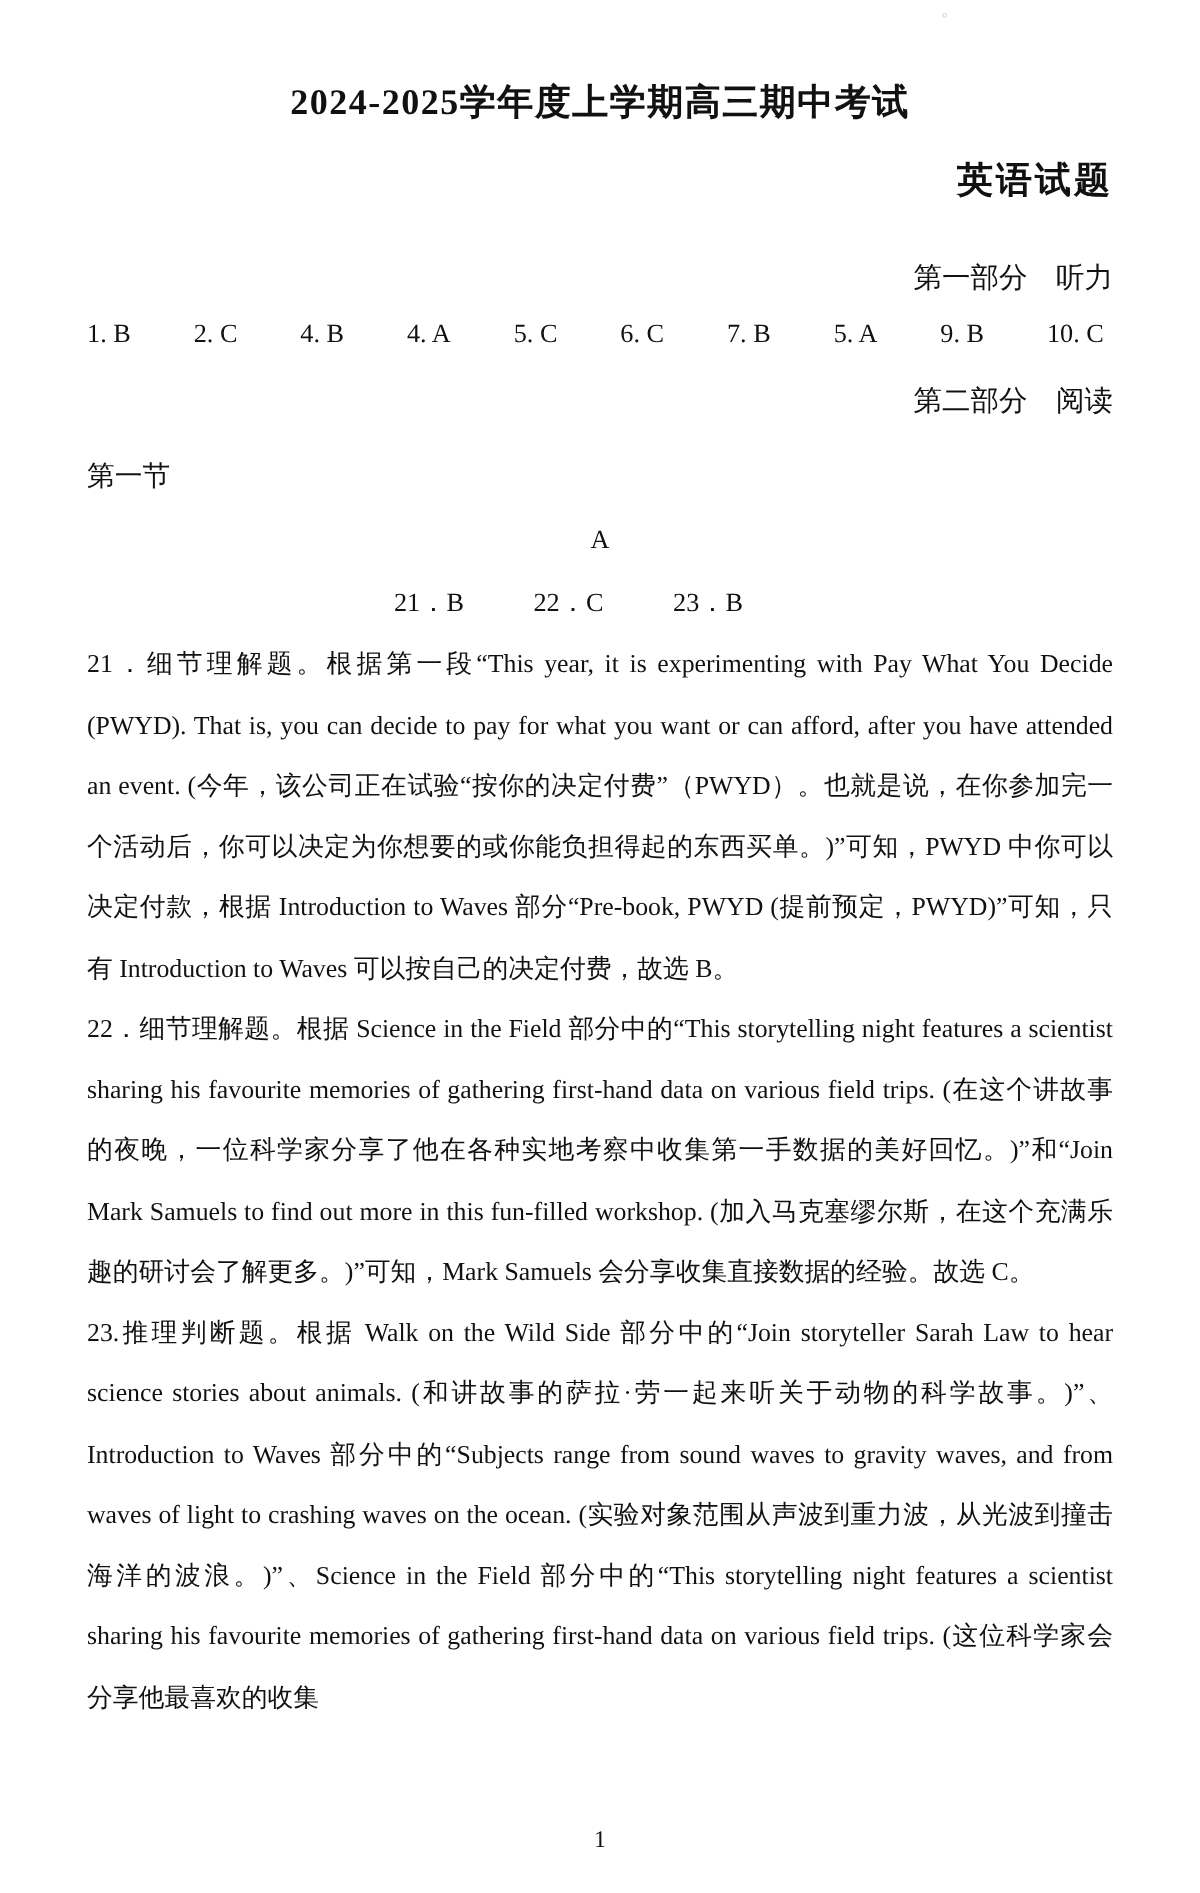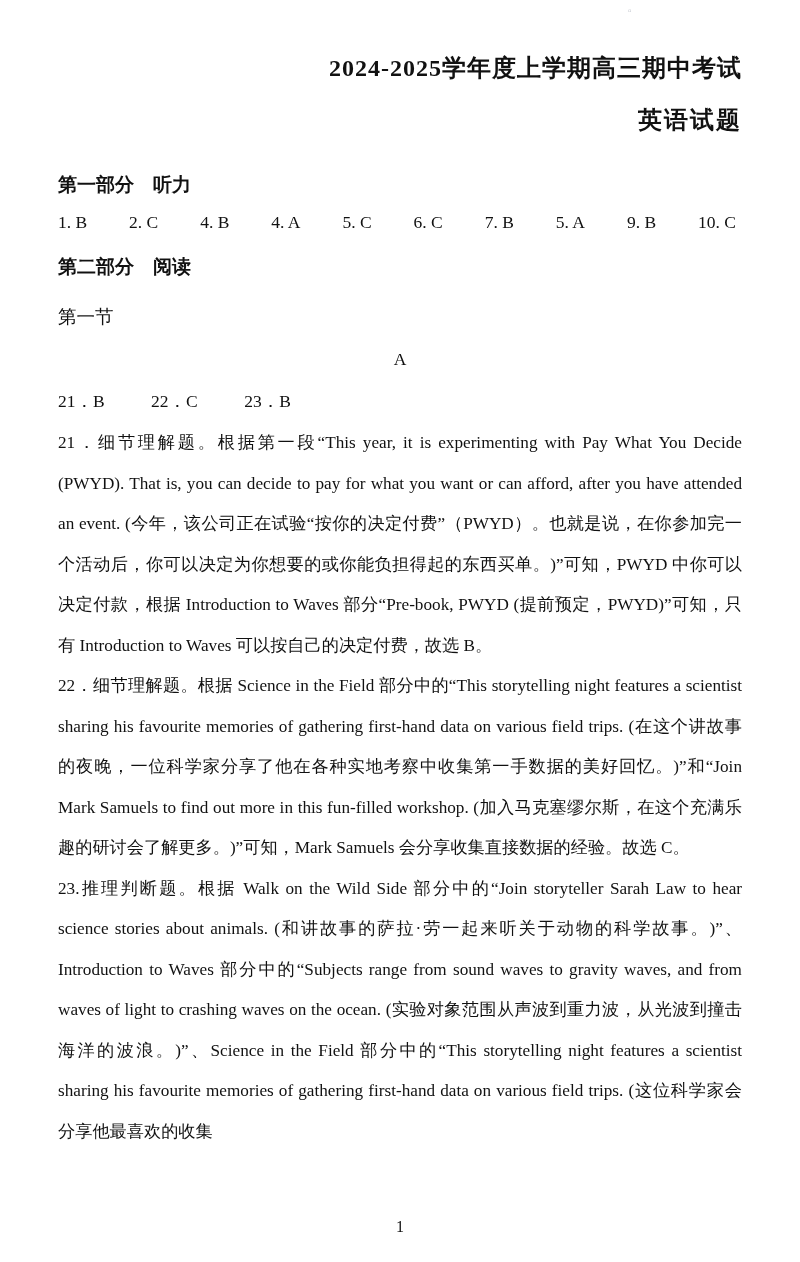--- a/index.html
+++ b/index.html
@@ -24,34 +24,35 @@
     top: 6px;
     left: 628px;
     font-size: 10px;
     color: #b9bec6;
     line-height: 10px;
   }
   h1.exam-title {
     margin: 0 0 20px 0;
     font-size: 24px;
     font-weight: bold;
-    text-align: right;
+    text-align: center;
     letter-spacing: 1px;
   }
   h2.exam-subtitle {
     margin: 0 0 36px 0;
     font-size: 24px;
     font-weight: bold;
     text-align: right;
     letter-spacing: 2px;
   }
   h3.part-heading {
     margin: 0 0 14px 0;
     font-size: 19px;
-    font-weight: bold;
+    font-weight: normal;
+    text-align: right;
   }
   .answer-row {
     display: flex;
     justify-content: space-between;
     font-size: 17.5px;
     margin: 0 6px 21px 0;
   }
   .answer-row span {
     white-space: nowrap;
   }
@@ -67,20 +68,21 @@
   .passage-label {
     text-align: center;
     font-size: 17.5px;
     line-height: 40px;
     margin-bottom: 2px;
   }
   .reading-answers {
     font-size: 17.5px;
     line-height: 40px;
     margin-bottom: 2px;
+    text-align: center;
   }
   .reading-answers span {
     margin-right: 42px;
   }
   .analysis p {
     margin: 0;
     font-size: 17.2px;
     line-height: 40.5px;
     text-align: justify;
     text-justify: inter-ideograph;

